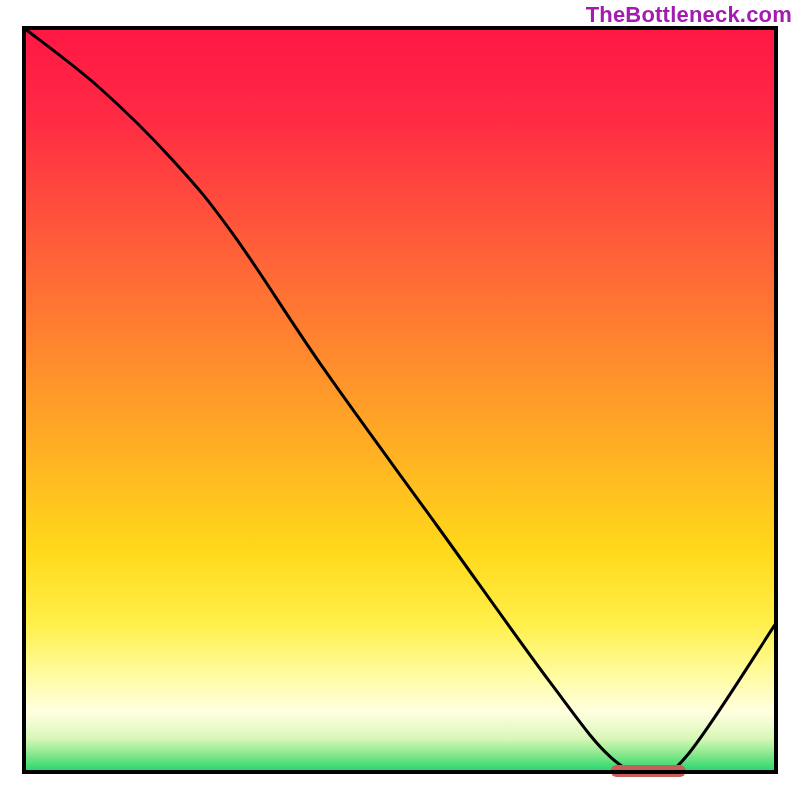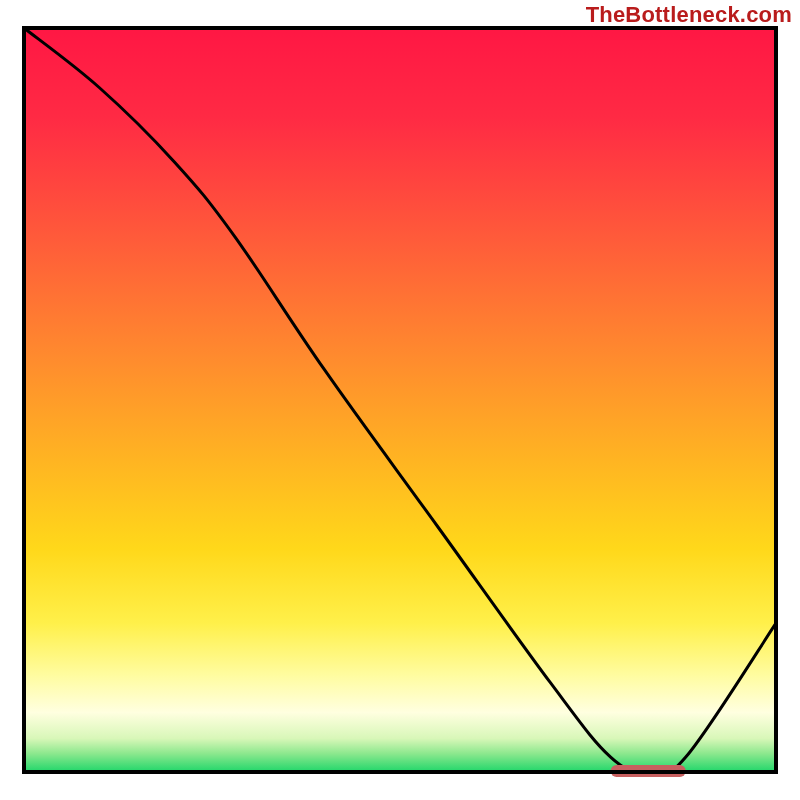--- a/index.html
+++ b/index.html
@@ -15,21 +15,21 @@
     position: relative;
     width: 800px;
     height: 800px;
   }
   .watermark {
     position: absolute;
     top: 2px;
     right: 8px;
     font-size: 22px;
     font-weight: 600;
-    color: #b91c1c;
+    color: #a21caf;
     letter-spacing: 0.2px;
   }
   svg.chart {
     position: absolute;
     left: 0;
     top: 0;
   }
 </style>
 </head>
 <body>

